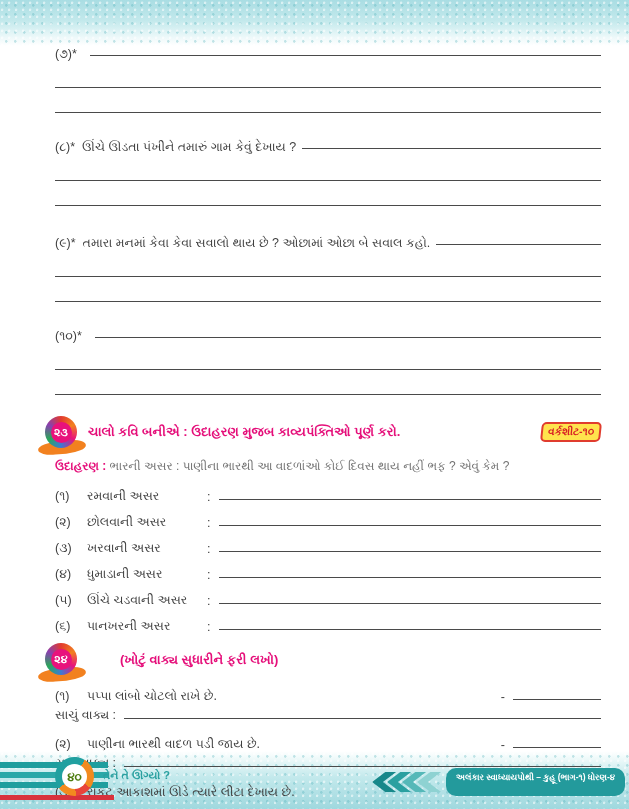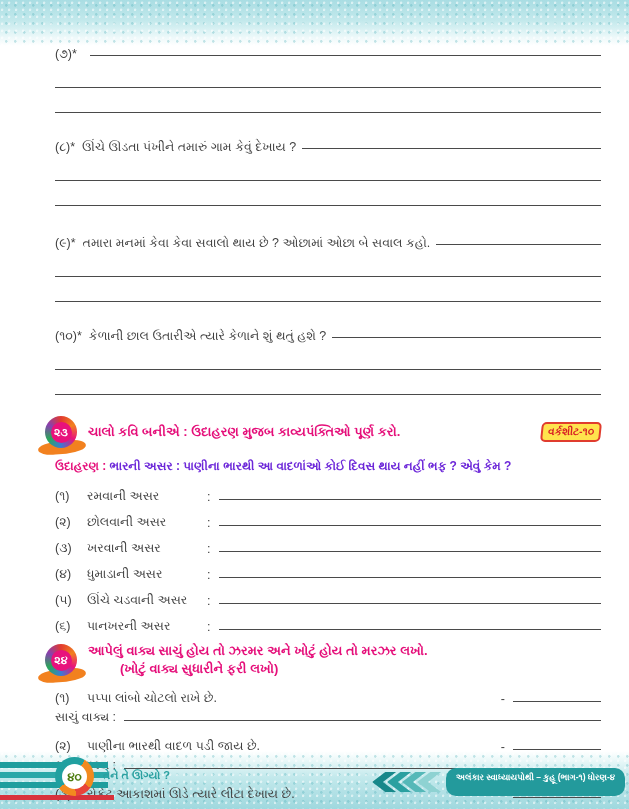--- a/index.html
+++ b/index.html
@@ -60,21 +60,21 @@
     margin-left:auto; background:#ffe34d; border:2px solid #e03c2e; color:#d81f26;
     font-weight:bold; font-size:10.5px; padding:1px 5px 2px; border-radius:5px;
     transform:skewX(-6deg); white-space:nowrap;
   }
   .sec24-titles { margin-left:11px; }
   .sec24-sub { margin-left:32px; margin-top:2px; }
 
   
   .ex-row { margin-top:11px; font-size:12px; white-space:nowrap; }
   .ex-label { color:#e50f7a; font-weight:bold; }
-  .ex-text  { color:#6d28d9;font-weight:bold; }
+  .ex-text  { color:#737373; }
 
   
   .items23 { margin-top:5px; }
   .item-row { display:flex; align-items:flex-end; font-size:12.5px; height:26px; }
   .item-num { width:32px; }
   .item-label { width:120px; white-space:nowrap; }
   .item-sep { width:12px; }
   .item-line { flex:1; border-bottom:1.6px solid #4a4a4a; margin-bottom:4px; height:12px; }
 
   
@@ -144,21 +144,20 @@
     <div class="q-row mt29">
       <span class="q-num">(૯)*</span>
       <span class="q-text">તમારા મનમાં કેવા કેવા સવાલો થાય છે ? ઓછામાં ઓછા બે સવાલ કહો.</span>
       <span class="q-tail"></span>
     </div>
     <div class="ans-line"></div>
     <div class="ans-line"></div>
 
     <div class="q-row mt26">
       <span class="q-num">(૧૦)*</span>
-      <span class="q-text">કેળાની છાલ ઉતારીએ ત્યારે કેળાને શું થતું હશે ?</span>
       <span class="q-tail"></span>
     </div>
     <div class="ans-line"></div>
     <div class="ans-line"></div>
 
     <div class="sec-header" style="margin-top:21px;">
       <div class="badge">
         <div class="badge-splash"></div>
         <div class="badge-ring">
           <div class="badge-inner">૨૩</div>
@@ -213,21 +212,20 @@
     </div>
 
     <div class="sec-header" style="margin-top:9px;">
       <div class="badge">
         <div class="badge-splash"></div>
         <div class="badge-ring">
           <div class="badge-inner">૨૪</div>
         </div>
       </div>
       <div class="sec24-titles">
-        <div class="sec-title" style="margin-left:0;">આપેલું વાક્ય સાચું હોય તો ઝરમર અને ખોટું હોય તો મરઝર લખો.</div>
         <div class="sec-title sec24-sub" style="margin-left:32px;">(ખોટું વાક્ય સુધારીને ફરી લખો)</div>
       </div>
     </div>
 
     <div class="s24-row">
       <span class="s24-num">(૧)</span>
       <span class="s24-text">પપ્પા લાંબો ચોટલો રાખે છે.</span>
       <span class="s24-spacer"></span>
       <span class="s24-dash">-</span>
       <span class="s24-shortline"></span>

